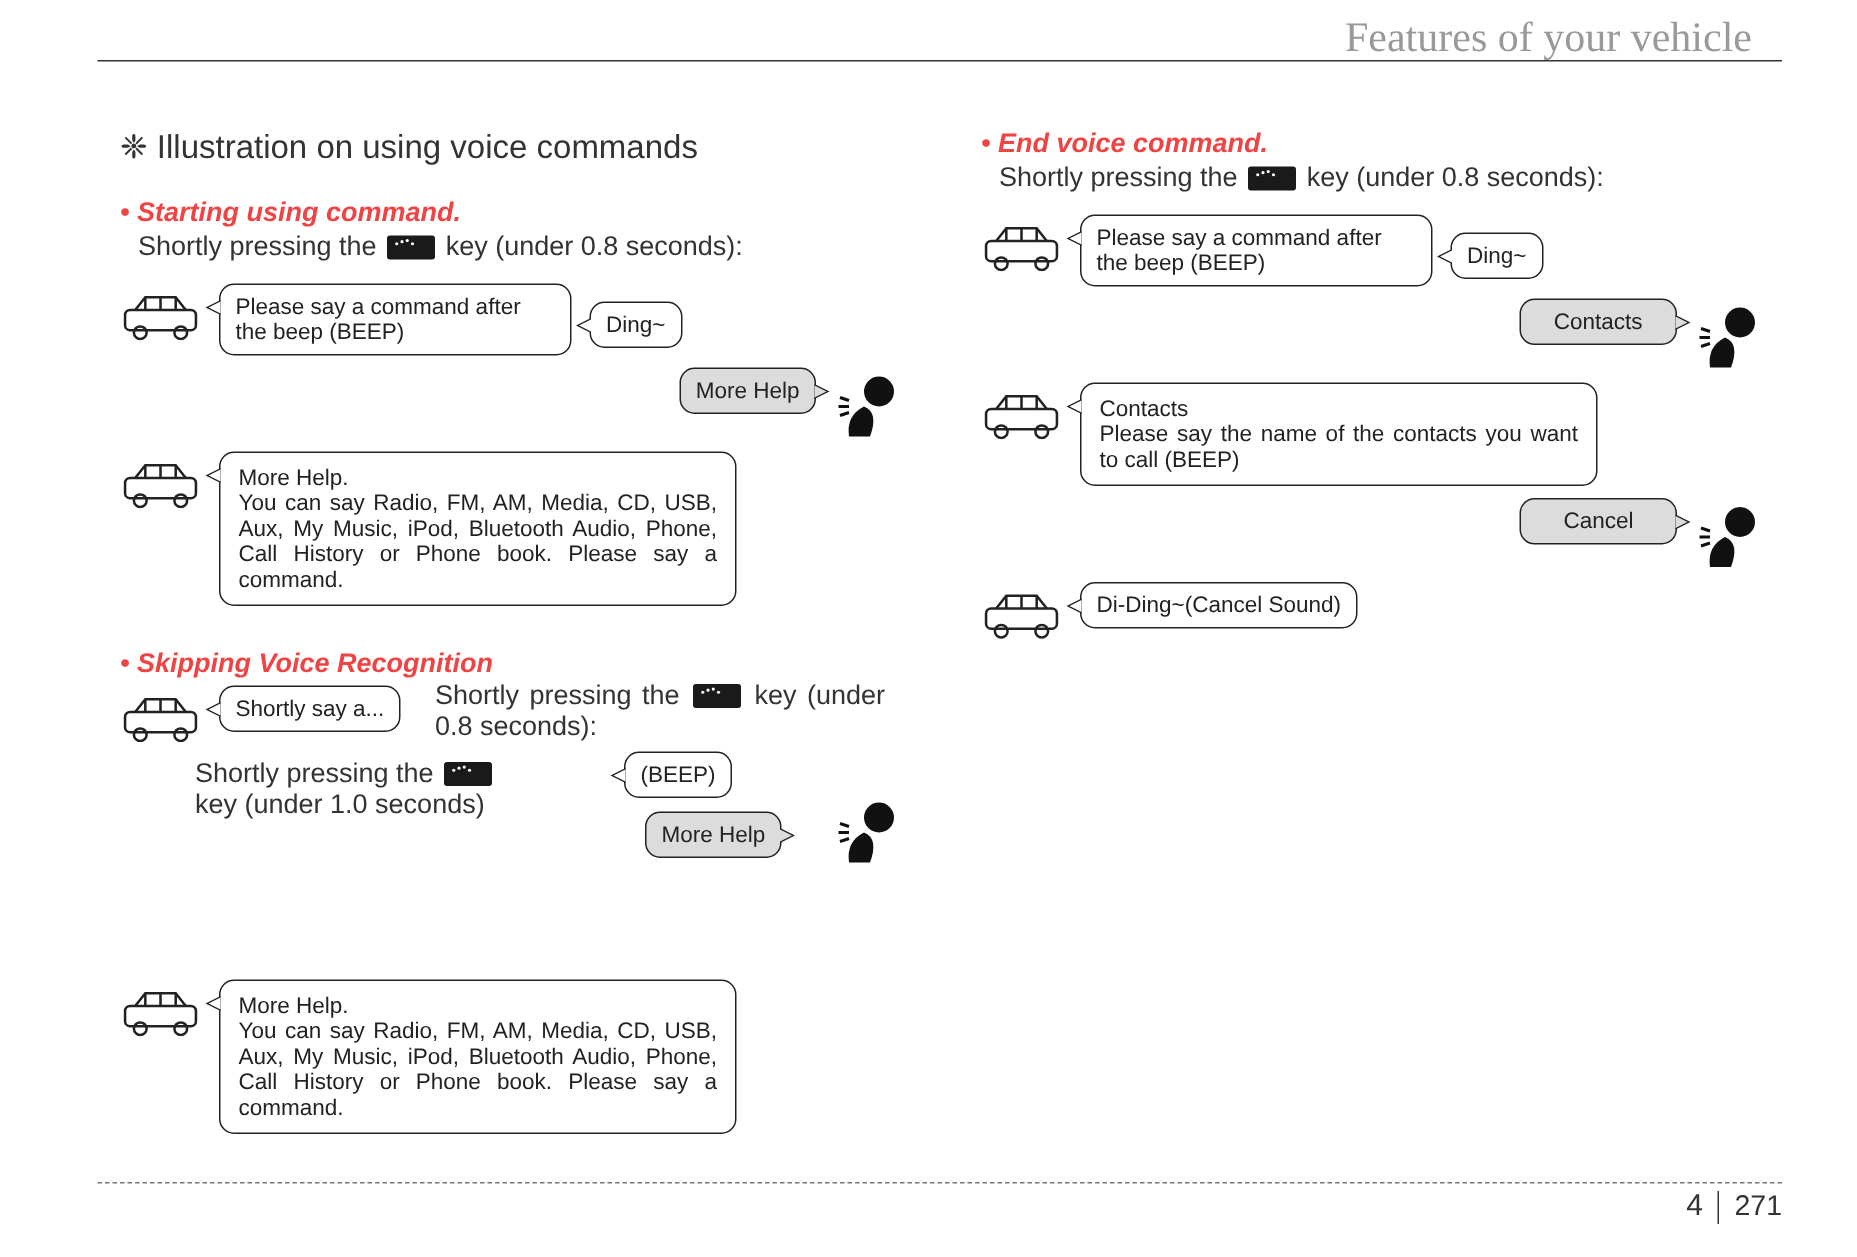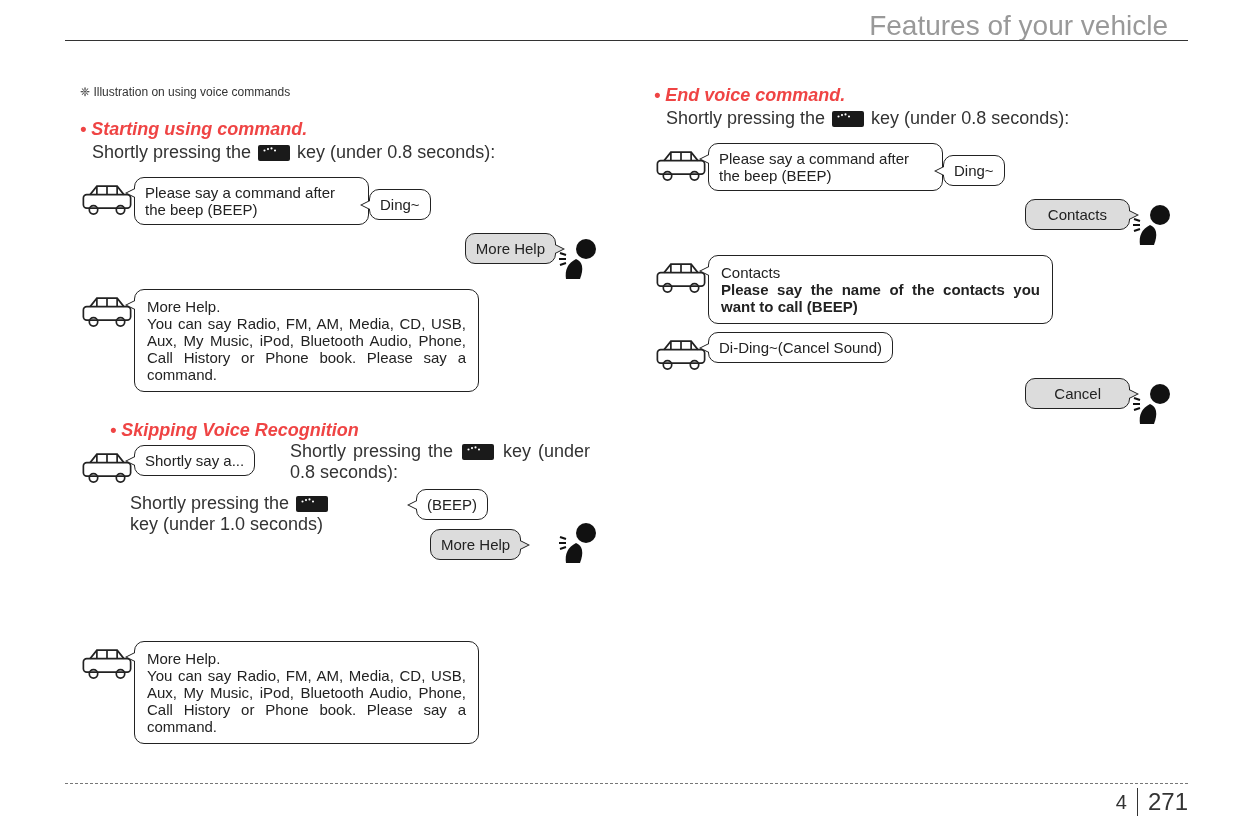--- a/index.html
+++ b/index.html
@@ -9,21 +9,21 @@
     height: 838px;
     background: #fff;
     color: #3b3b3b;
     position: relative;
     padding: 0;
   }
   .header-title {
     position: absolute;
     top: 10px;
     right: 70px;
-    font-family: Liberation Sans, sans-serif;
+    font-family: Liberation Serif, serif;
     font-size: 28px;
     color: #999;
   }
   .top-rule {
     position: absolute;
     top: 40px;
     left: 65px;
     right: 50px;
     border-top: 1.5px solid #333;
   }
@@ -32,21 +32,21 @@
     top: 85px;
     left: 80px;
     right: 60px;
     display: flex;
     gap: 50px;
   }
   .column { flex: 1; }
   .left-col { width: 530px; }
   .right-col { width: 530px; }
 
-  .sec-intro { font-size: 12px; margin-bottom: 20px; color:#333; }
+  .sec-intro { font-size: 22px; margin-bottom: 20px; color:#333; }
   .sec-heading {
     font-size: 18px;
     font-style: italic;
     font-weight: bold;
     color: #ef4444;
     margin: 18px 0 2px 0;
   }
   .sec-sub {
     font-size: 18px;
     color: #333;
@@ -112,39 +112,39 @@
   .tail-right::after{
     content:"";
     position:absolute;
     right:-8px; top:11px;
     border-width:4px 0 4px 8px;
     border-style:solid;
     border-color:transparent transparent transparent #fff;
   }
   .tail-right.shade::after{ border-color:transparent transparent transparent #dcdcdc; }
 
-  .row { margin-bottom: 8px; display:flex; align-items:flex-start; }
+  .row { margin-bottom: 8px; display:flex; align-items:flex-start; gap:12px; }
   .row.right { justify-content:flex-end; }
   .car-icon {
     width: 54px; height: 34px; flex:none; margin-top:4px;
   }
   .head-icon { width:48px; height:48px; flex:none; }
 
   .footer {
     position:absolute;
     left:65px; right:50px; bottom:22px;
     border-top:1.5px dashed #777;
     padding-top:4px;
     display:flex;
     justify-content:flex-end;
     align-items:center;
     gap:10px;
   }
   .footer .chap { font-size:20px; color:#333; }
-  .footer .pg   { font-size:24px; color:#333; border-left:1.5px solid #333; padding-left:10px; }
+  .footer .pg   { font-size:19px; color:#333; border-left:1.5px solid #333; padding-left:10px; }
 
   .skip-block { position:relative; margin-top:4px;}
   .skip-text1 { position:absolute; left:210px; top:-4px; width:300px; font-size:18px; color:#333; text-align: justify; text-align-last: left;}
   .skip-text2 { position:absolute; left:50px; top:48px; width:260px; font-size:18px; color:#333;}
   .beep-bubble { position:absolute; left:336px; top:44px; }
   .morehelp2  { position:absolute; left:350px; top:84px; }
   .headicon2  { position:absolute; left:476px; top:72px; }
   .skip-pad   { height:150px; }
 </style>
 </head>
@@ -195,21 +195,21 @@
         <line x1="20" y1="6" x2="20" y2="16" stroke="#222" stroke-width="2"></line>
         <line x1="32" y1="6" x2="32" y2="16" stroke="#222" stroke-width="2"></line>
         <line x1="44" y1="6" x2="44" y2="16" stroke="#222" stroke-width="2"></line>
       </svg>
       <span class="bubble wide tail-left">
         <span>More Help.</span><br>
         <span style="text-align: justify; display:block;">You can say Radio, FM, AM, Media, CD, USB, Aux, My Music, iPod, Bluetooth Audio, Phone, Call History or Phone book. Please say a command.</span>
       </span>
     </div>
 
-    <div class="sec-heading" style="margin-top:28px;margin-left:30px;">• Skipping Voice Recognition</div>
+    <div class="sec-heading" style="margin-top:28px;">• Skipping Voice Recognition</div>
 
     <div class="skip-block">
       <div class="row">
         <svg class="car-icon" viewBox="0 0 64 40">
           <rect x="4" y="16" width="56" height="16" rx="4" fill="none" stroke="#222" stroke-width="2"></rect>
           <path d="M12 16 l8 -10 h24 l8 10" fill="none" stroke="#222" stroke-width="2"></path>
           <circle cx="16" cy="34" r="5" fill="none" stroke="#222" stroke-width="2"></circle>
           <circle cx="48" cy="34" r="5" fill="none" stroke="#222" stroke-width="2"></circle>
           <line x1="20" y1="6" x2="20" y2="16" stroke="#222" stroke-width="2"></line>
           <line x1="32" y1="6" x2="32" y2="16" stroke="#222" stroke-width="2"></line>
@@ -284,44 +284,44 @@
         <rect x="4" y="16" width="56" height="16" rx="4" fill="none" stroke="#222" stroke-width="2"></rect>
         <path d="M12 16 l8 -10 h24 l8 10" fill="none" stroke="#222" stroke-width="2"></path>
         <circle cx="16" cy="34" r="5" fill="none" stroke="#222" stroke-width="2"></circle>
         <circle cx="48" cy="34" r="5" fill="none" stroke="#222" stroke-width="2"></circle>
         <line x1="20" y1="6" x2="20" y2="16" stroke="#222" stroke-width="2"></line>
         <line x1="32" y1="6" x2="32" y2="16" stroke="#222" stroke-width="2"></line>
         <line x1="44" y1="6" x2="44" y2="16" stroke="#222" stroke-width="2"></line>
       </svg>
       <span class="bubble wide tail-left">
         <span>Contacts</span><br>
-        <span style="text-align: justify; display:block;font-weight:bold;">Please say the name of the contacts you want to call (BEEP)</span>
+        <span style="text-align: justify; display:block;">Please say the name of the contacts you want to call (BEEP)</span>
       </span>
-    </div>
-
-    <div class="row">
-      <svg class="car-icon" viewBox="0 0 64 40">
-        <rect x="4" y="16" width="56" height="16" rx="4" fill="none" stroke="#222" stroke-width="2"></rect>
-        <path d="M12 16 l8 -10 h24 l8 10" fill="none" stroke="#222" stroke-width="2"></path>
-        <circle cx="16" cy="34" r="5" fill="none" stroke="#222" stroke-width="2"></circle>
-        <circle cx="48" cy="34" r="5" fill="none" stroke="#222" stroke-width="2"></circle>
-        <line x1="20" y1="6" x2="20" y2="16" stroke="#222" stroke-width="2"></line>
-        <line x1="32" y1="6" x2="32" y2="16" stroke="#222" stroke-width="2"></line>
-        <line x1="44" y1="6" x2="44" y2="16" stroke="#222" stroke-width="2"></line>
-      </svg>
-      <span class="bubble tail-left">Di-Ding~(Cancel Sound)</span>
     </div>
 
     <div class="row right">
       <span class="bubble shade tail-right" style="padding:6px 28px;">Cancel</span>
       <svg class="head-icon" viewBox="0 0 48 48">
         <circle cx="30" cy="16" r="10" fill="#111"></circle>
         <path d="M20 26 q10 4 4 20 l-14 0 q-2 -14 10 -20" fill="#111"></path>
         <path d="M4 20 l6 2 M3 26 l7 0 M4 32 l6 -2" stroke="#111" stroke-width="2" fill="none"></path>
       </svg>
     </div>
+
+    <div class="row">
+      <svg class="car-icon" viewBox="0 0 64 40">
+        <rect x="4" y="16" width="56" height="16" rx="4" fill="none" stroke="#222" stroke-width="2"></rect>
+        <path d="M12 16 l8 -10 h24 l8 10" fill="none" stroke="#222" stroke-width="2"></path>
+        <circle cx="16" cy="34" r="5" fill="none" stroke="#222" stroke-width="2"></circle>
+        <circle cx="48" cy="34" r="5" fill="none" stroke="#222" stroke-width="2"></circle>
+        <line x1="20" y1="6" x2="20" y2="16" stroke="#222" stroke-width="2"></line>
+        <line x1="32" y1="6" x2="32" y2="16" stroke="#222" stroke-width="2"></line>
+        <line x1="44" y1="6" x2="44" y2="16" stroke="#222" stroke-width="2"></line>
+      </svg>
+      <span class="bubble tail-left">Di-Ding~(Cancel Sound)</span>
+    </div>
   </div>
 </div>
 
 <div class="footer">
   <span class="chap">4</span>
   <span class="pg">271</span>
 </div>
 
 </body></html>

